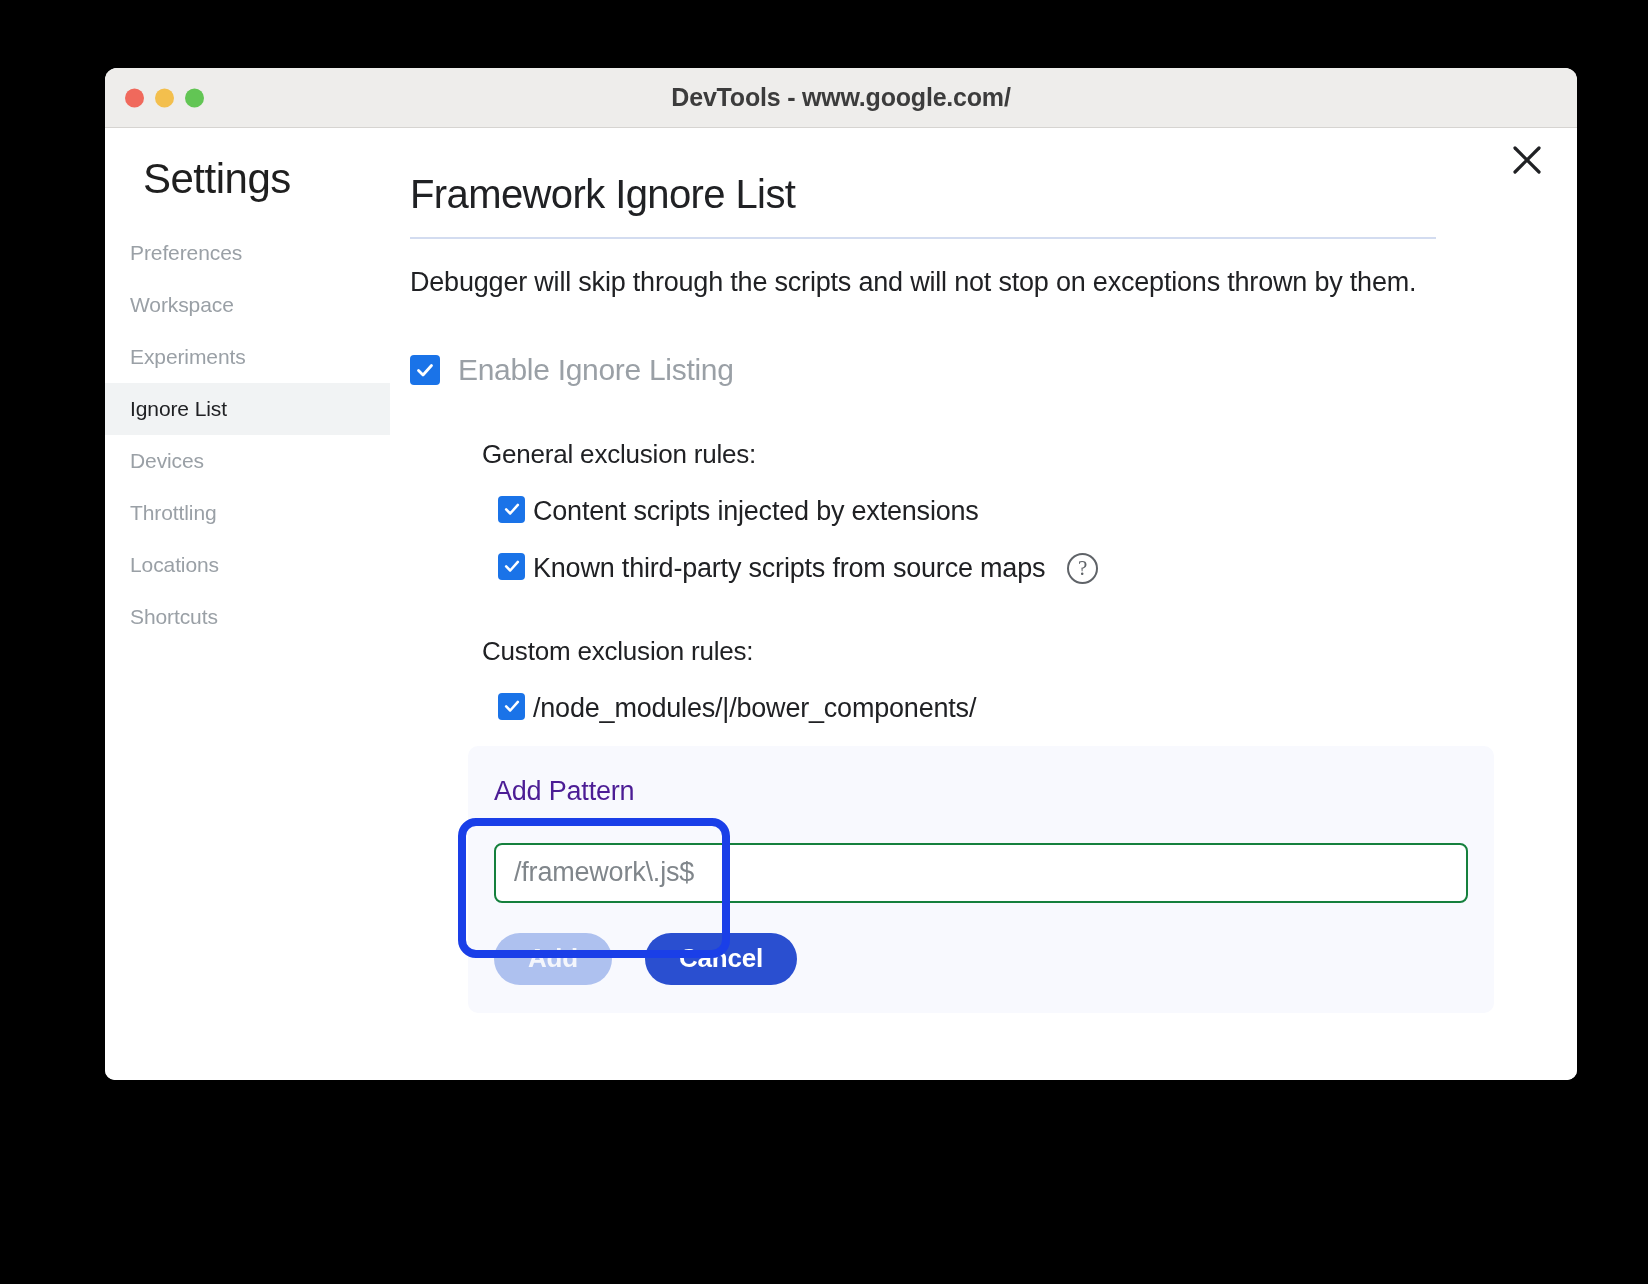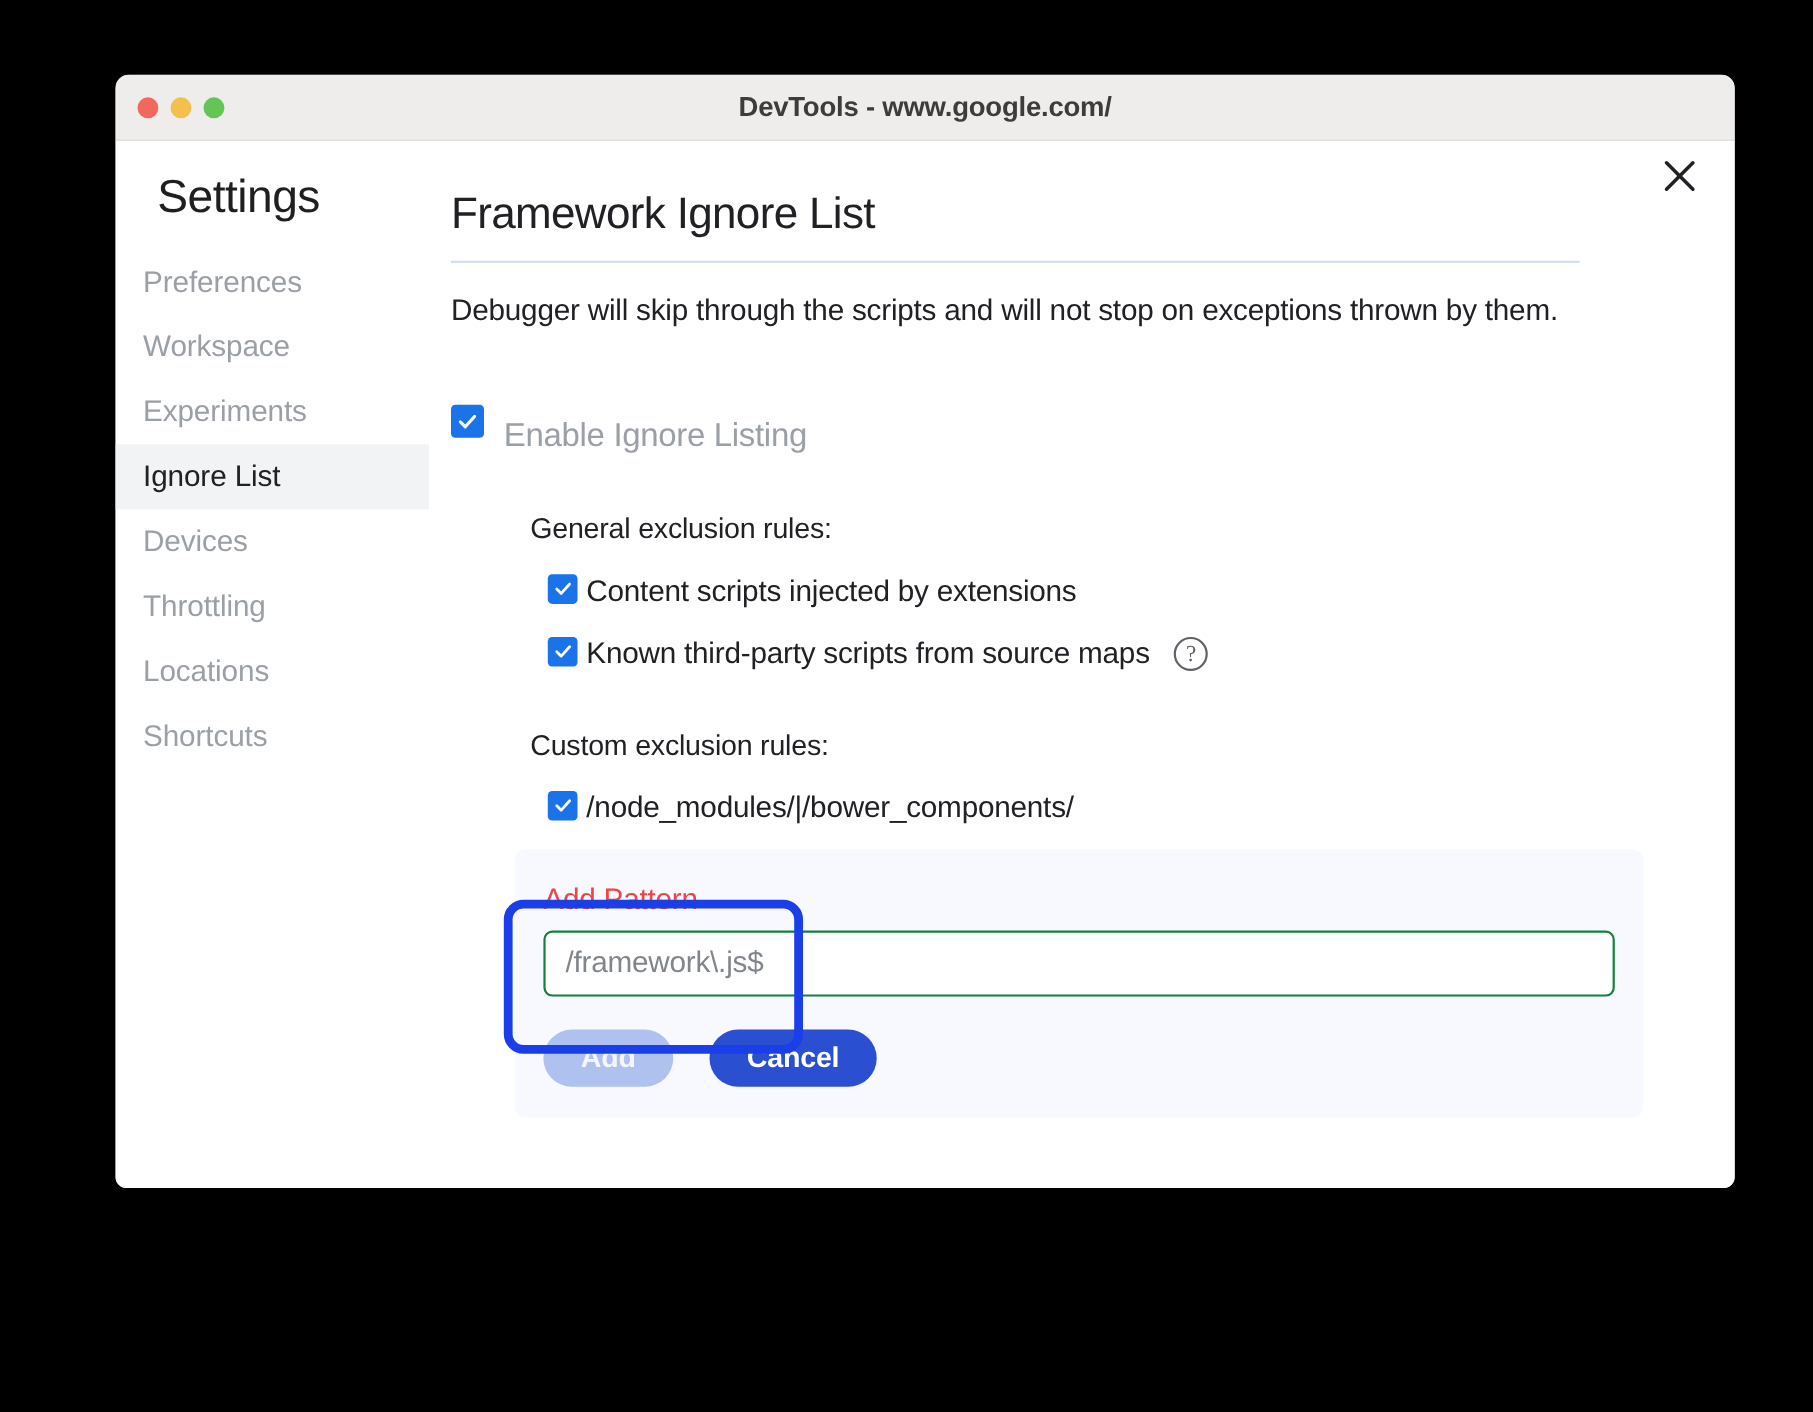--- a/index.html
+++ b/index.html
@@ -66,21 +66,21 @@
     flex: 0 0 285px;
   }
   .sidebar-title {
     font-size: 42px;
     color: #1f1f1f;
     padding-left: 38px;
     margin-bottom: 24px;
     letter-spacing: -0.5px;
   }
   .nav-item {
-    font-size: 27px;
+    font-size: 21px;
     color: #9aa0a6;
     padding: 14px 0 14px 25px;
     cursor: pointer;
     letter-spacing: -0.1px;
   }
   .nav-item.active {
     background: #f1f3f4;
     color: #202124;
   }
 
@@ -113,21 +113,20 @@
   .enable-row {
     display: flex;
     align-items: center;
     gap: 18px;
     margin-top: 52px;
   }
   .enable-label {
     font-size: 30px;
     color: #9aa0a6;
     letter-spacing: -0.3px;
-    margin-top: 26px;
   }
 
   .group-heading {
     font-size: 26px;
     color: #202124;
     margin: 52px 0 0 72px;
     letter-spacing: -0.2px;
   }
   .rule-row {
     display: flex;
@@ -172,22 +171,22 @@
   .add-panel {
     position: relative;
     margin: 22px 0 0 58px;
     width: 1026px;
     background: #f8f9fe;
     border-radius: 10px;
     padding: 30px 26px 28px 26px;
   }
   .add-label {
     font-size: 27px;
-    color: #ef4444;
-    margin-bottom: 13px;
+    color: #4c1d95;
+    margin-bottom: 36px;
     letter-spacing: -0.2px;
   }
   .pattern-input {
     display: block;
     width: 100%;
     height: 60px;
     border: 2px solid #15803d;
     border-radius: 8px;
     background: #ffffff;
     font-size: 27px;

